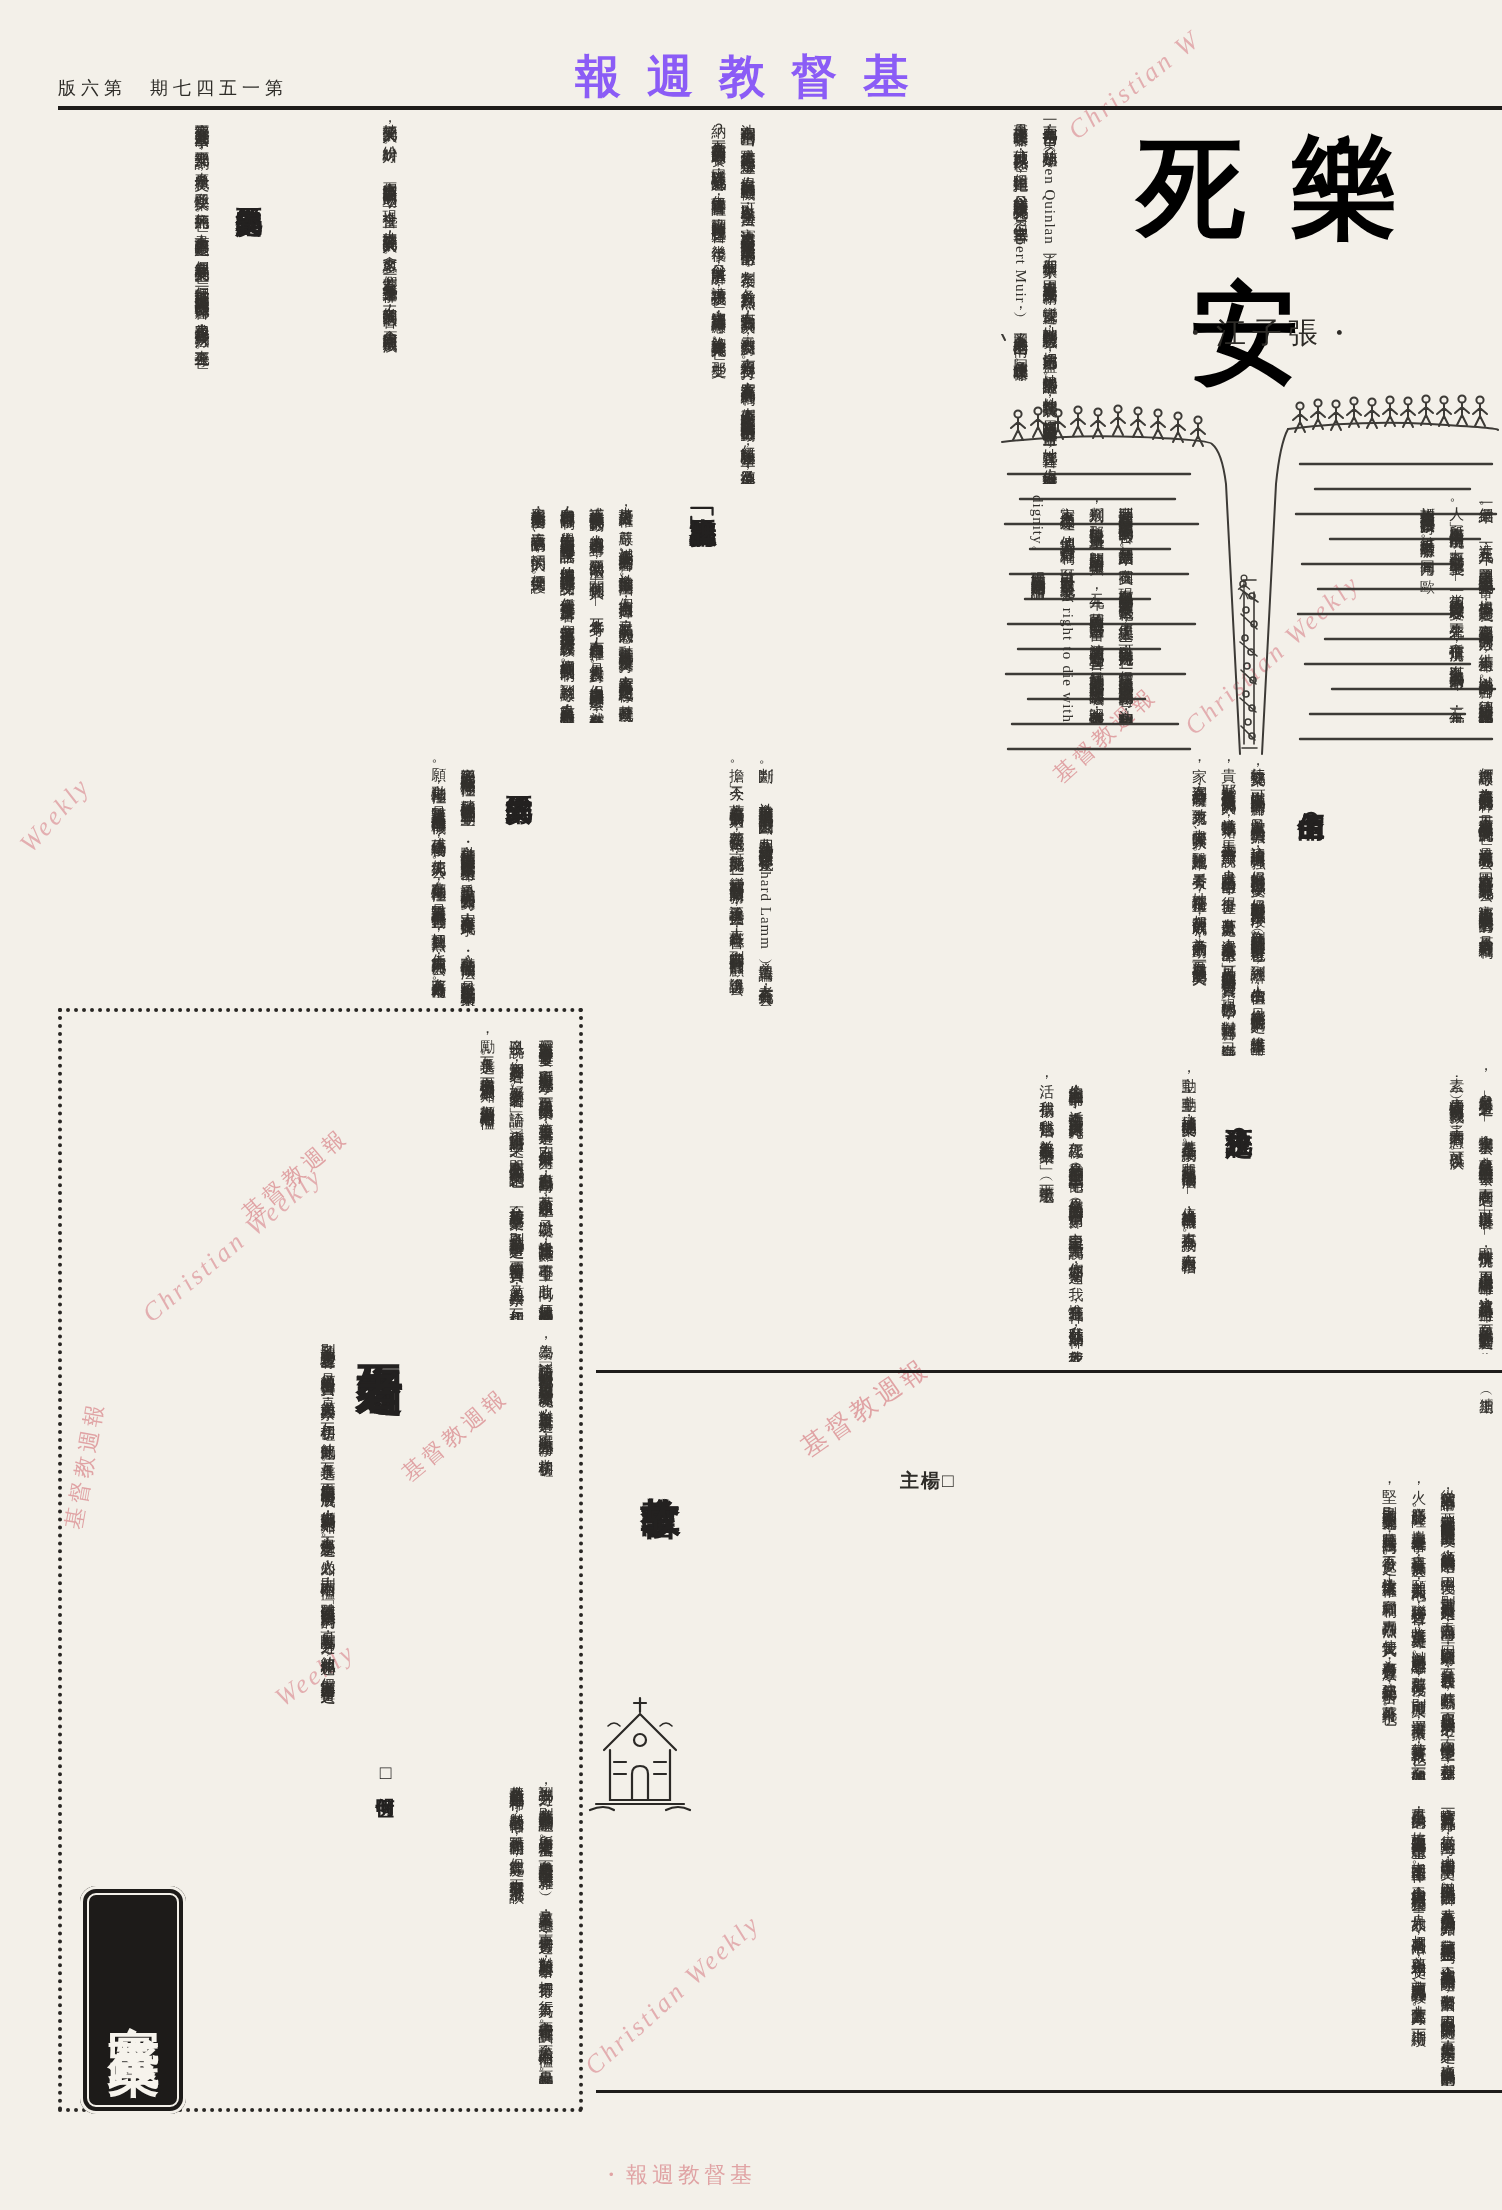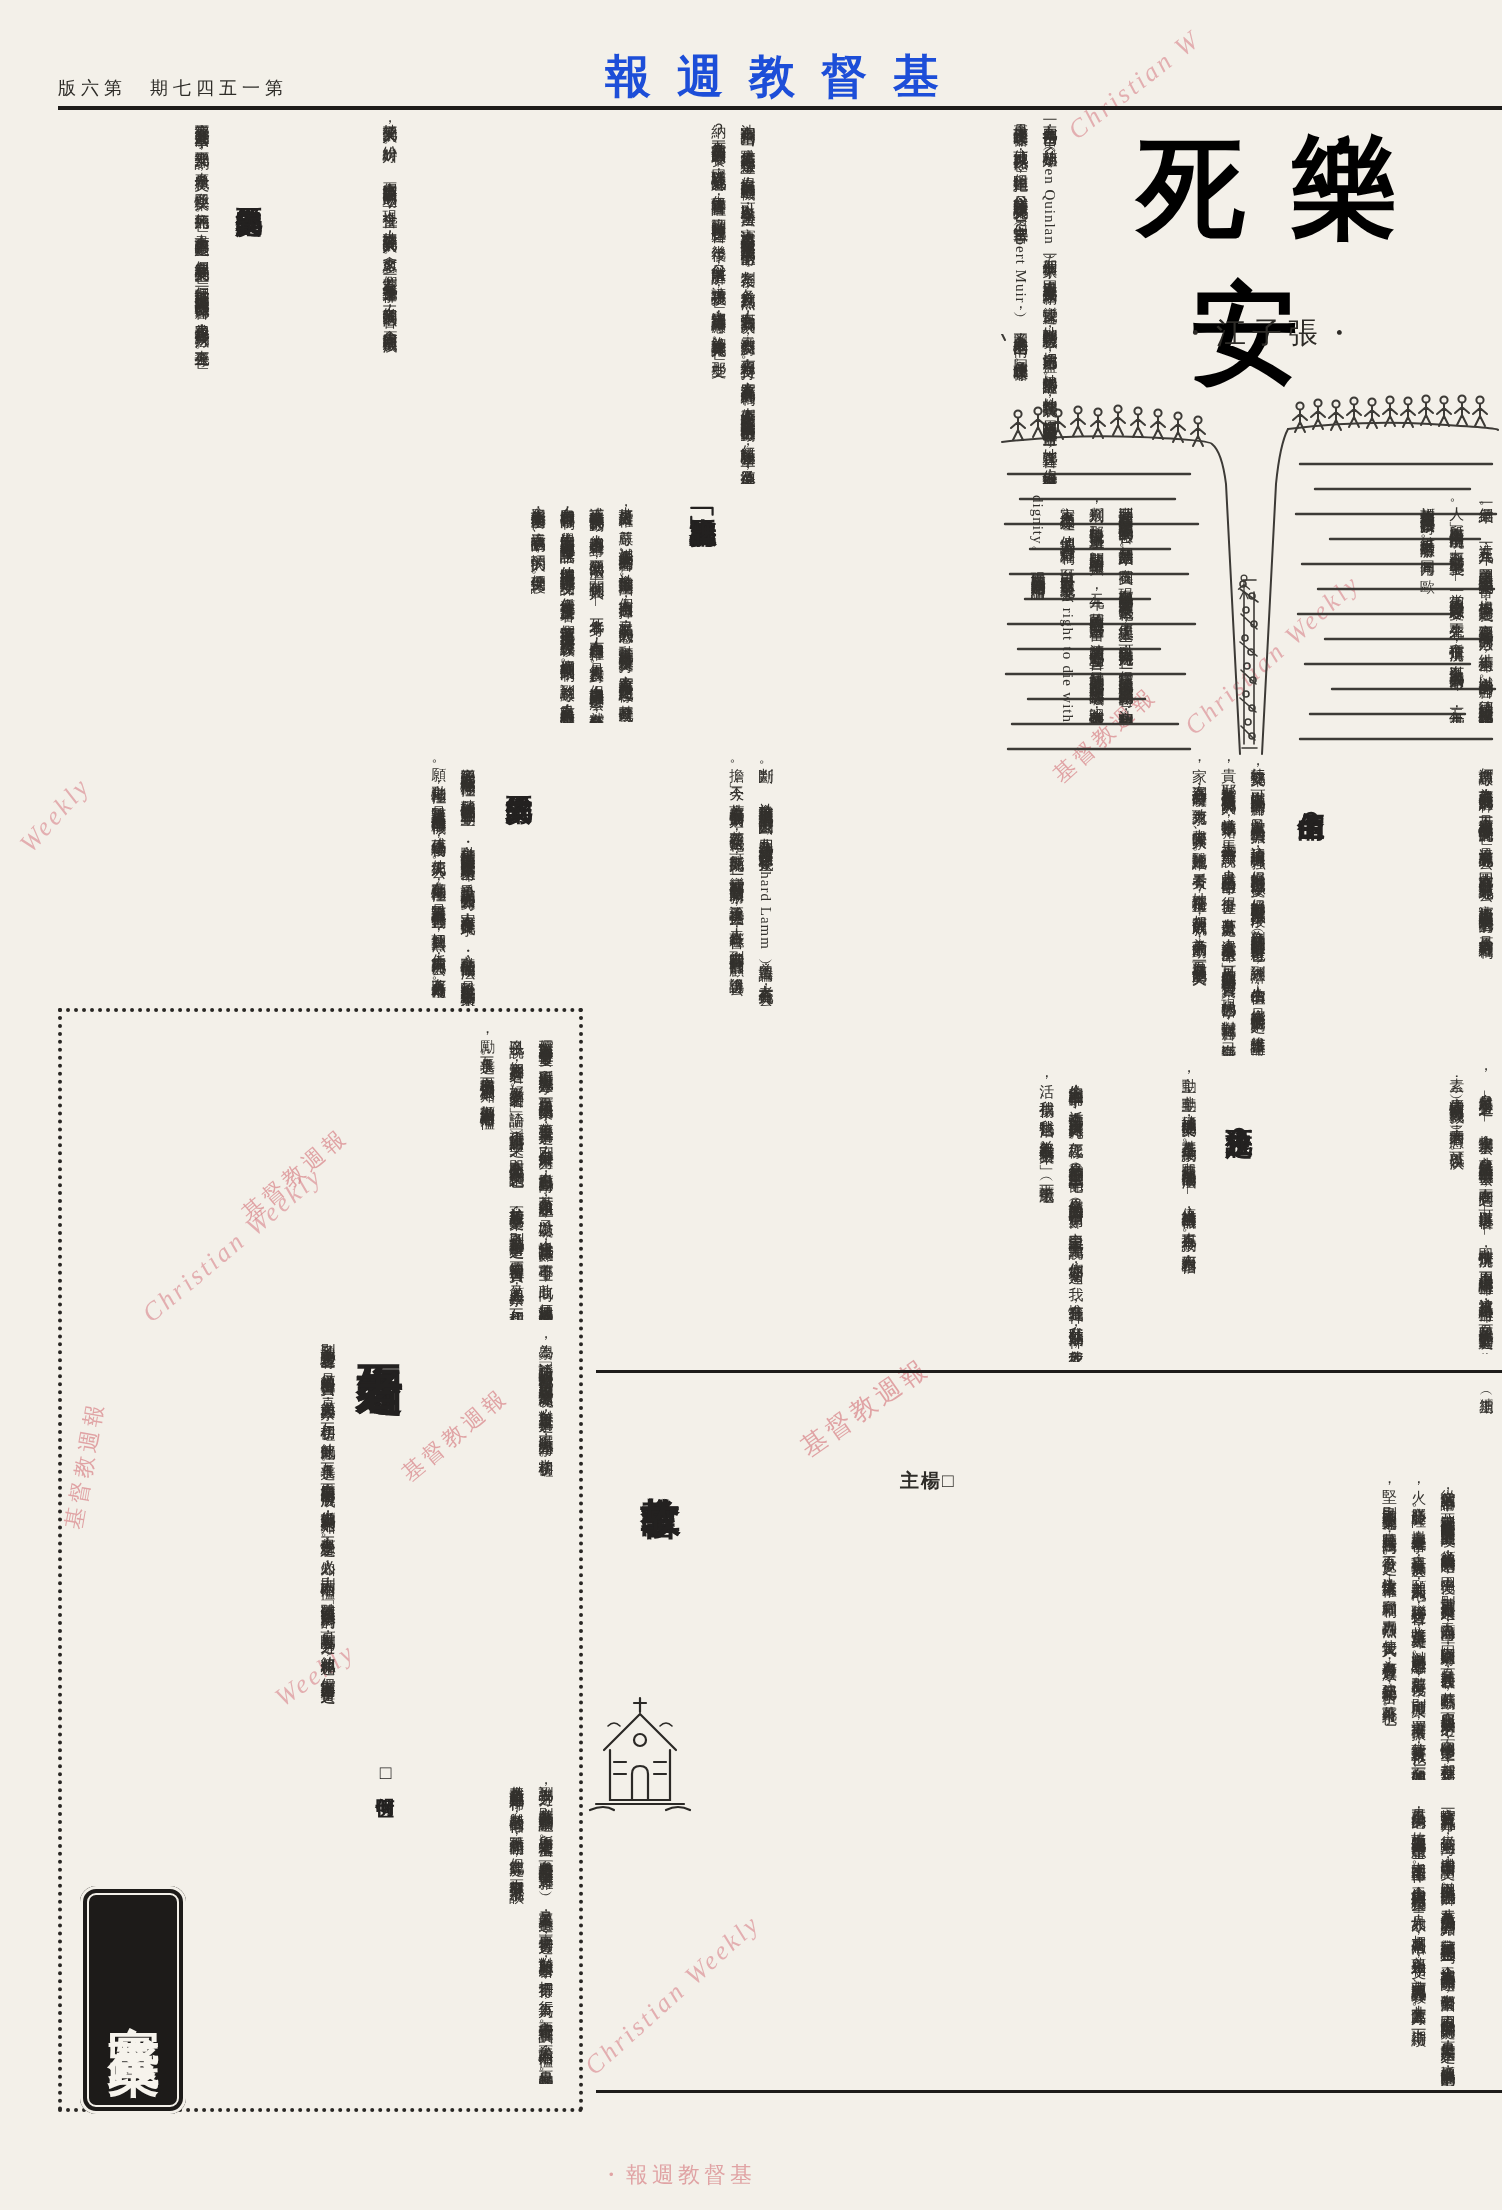--- a/index.html
+++ b/index.html
@@ -31,21 +31,21 @@
   <span class="wm wm-cn" style="left:230px;top:1160px;transform:rotate(-40deg);">基督教週報</span>
   <span class="wm wm-en" style="left:120px;top:1230px;transform:rotate(-40deg);">Christian Weekly</span>
   <span class="wm wm-en" style="left:270px;top:1660px;transform:rotate(-35deg);">Weekly</span>
   <span class="wm wm-cn" style="left:390px;top:1420px;transform:rotate(-40deg);">基督教週報</span>
   <span class="wm wm-cn" style="left:790px;top:1390px;transform:rotate(-35deg);font-size:26px;">基督教週報</span>
   <span class="wm wm-en" style="left:560px;top:1980px;transform:rotate(-42deg);">Christian Weekly</span>
   <span class="wm wm-cn" style="left:600px;top:2160px;font-size:22px;">・報週教督基</span>
   <span class="wm wm-cn" style="left:20px;top:1450px;transform:rotate(-80deg);">基督教週報</span>
 
   <div class="abs" style="left:58px;top:76px;font-size:18px;font-weight:400;letter-spacing:5px;">版六第　期七四五一第</div>
-  <div class="abs" style="left:545px;top:46px;width:420px;text-align:right;font-size:46px;font-weight:700;letter-spacing:26px;color:#1d4ed8;">報週教督基</div>
+  <div class="abs" style="left:545px;top:46px;width:420px;text-align:center;font-size:46px;font-weight:700;letter-spacing:26px;color:#8b5cf6;">報週教督基</div>
   <div class="abs hrule" style="left:58px;top:106px;width:1444px;height:4px;"></div>
 
   <div class="abs" style="left:1048px;top:116px;width:440px;text-align:center;font-size:108px;font-weight:800;letter-spacing:46px;text-indent:46px;color:#000000;">死樂安</div>
   <div class="abs" style="left:1130px;top:313px;width:280px;text-align:center;font-size:30px;letter-spacing:6px;">・江子張・</div>
 
   <div class="abs" style="left:1000px;top:334px;width:500px;height:430px;">
     <svg width="500" height="430" viewBox="0 0 500 430" fill="none" stroke="#3c3a36" stroke-width="2" stroke-linecap="round">
 
       <path d="M2 108 Q70 100 140 103 T212 110 Q222 118 226 150 L240 420"></path>
       <path d="M288 95 Q360 86 430 90 T498 96"></path>

